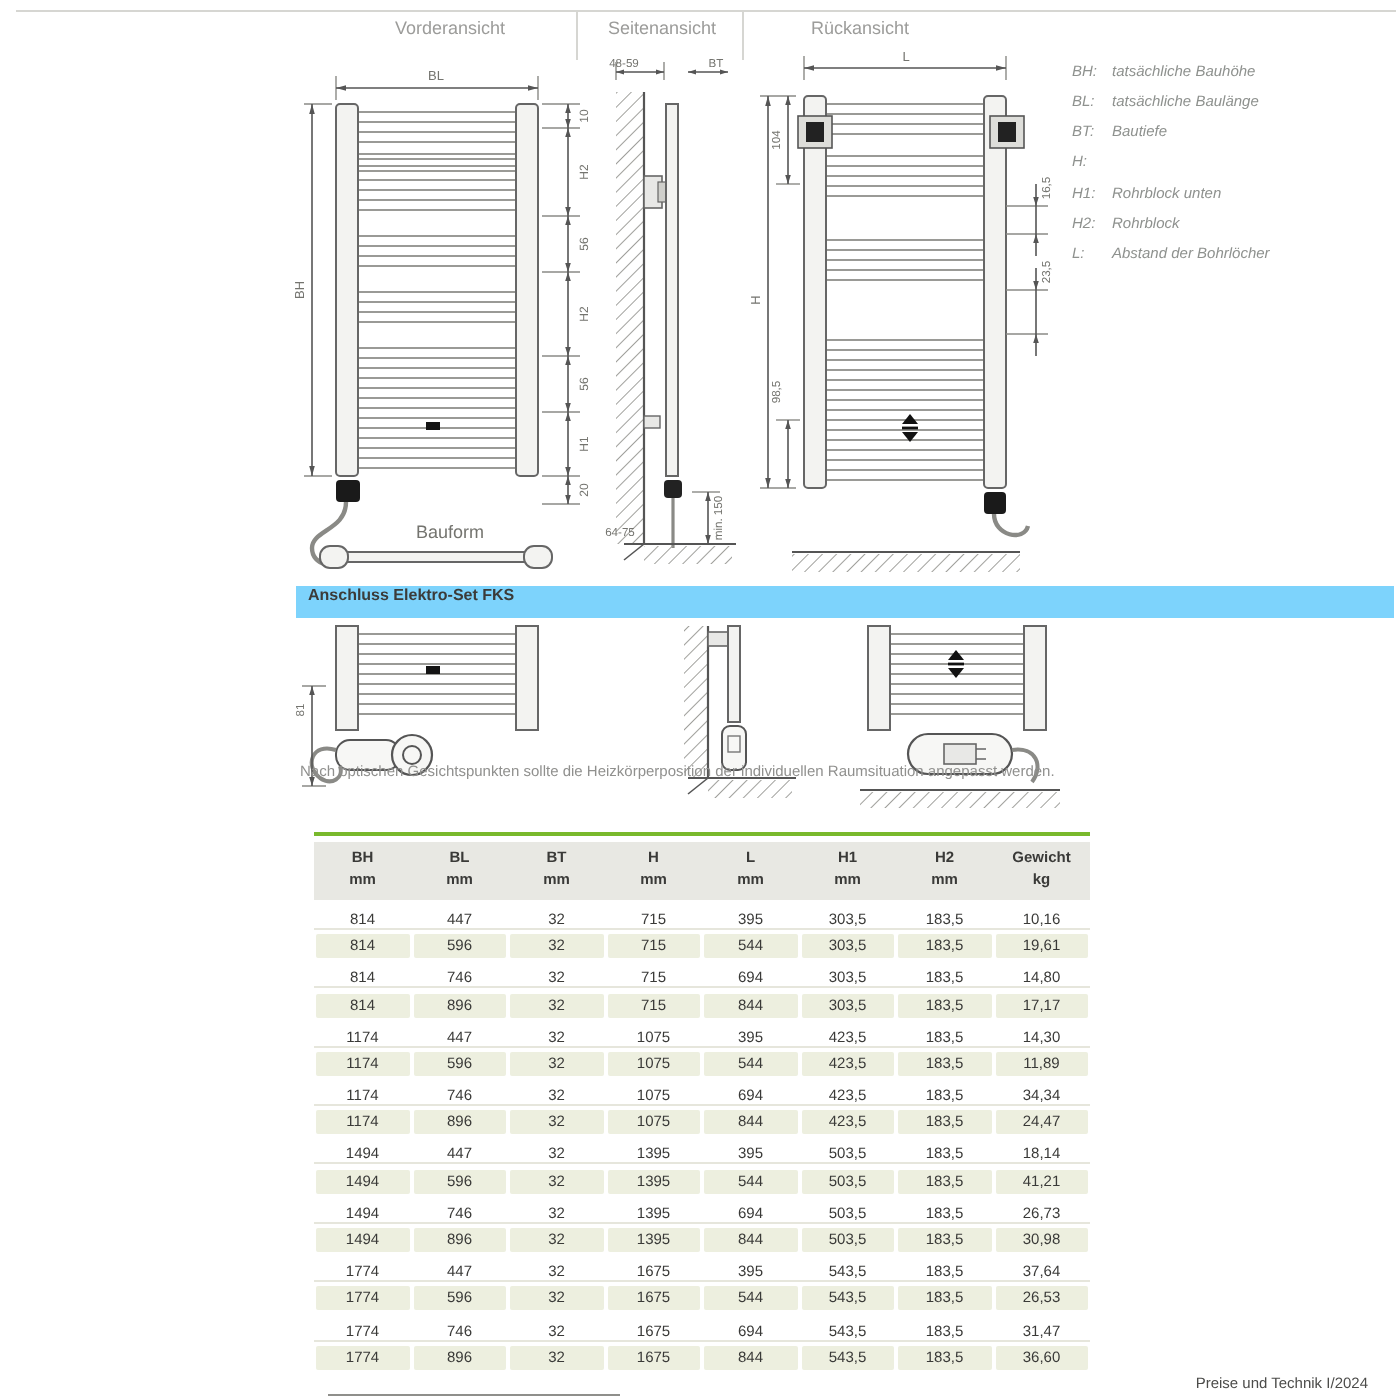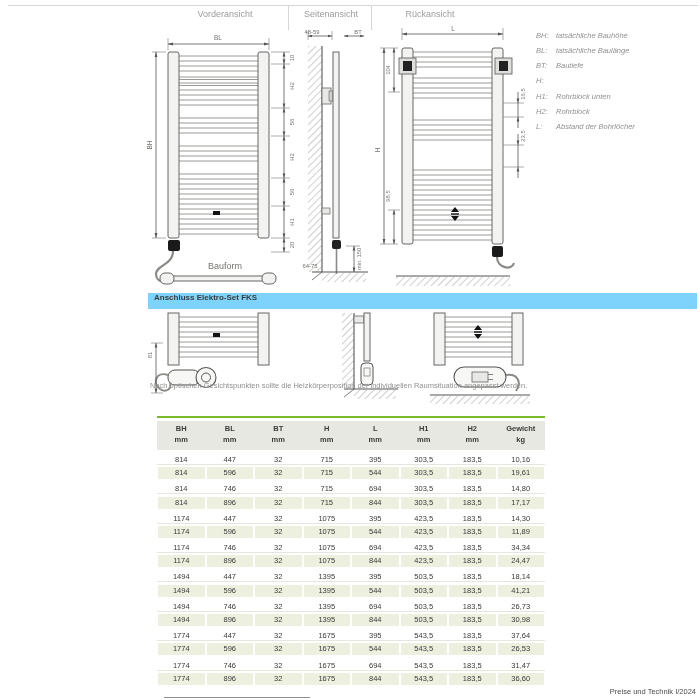--- a/index.html
+++ b/index.html
@@ -22,21 +22,21 @@
   .table{position:absolute;left:157px;top:421px;width:388px;}
   .ttitle{font-size:10.5px;font-weight:bold;color:#2e2e2c;margin:1px 0 6px 1px;}
   .thead{display:flex;background:#e8e8e3;padding:3px 0 4px 0;}
   .thcell{flex:1;text-align:center;font-size:7.5px;font-weight:bold;color:#3a3a38;line-height:1.45;}
   .trow{display:flex;height:14.2px;align-items:flex-end;}
   .trow.plain{border-bottom:1px solid #e6e6dc;}
   .tcell{flex:1;text-align:center;font-size:7.5px;color:#3a3a38;}
   .trow.shaded .tcell{background:#edefdf;margin:0 1px;height:12px;line-height:12px;border-radius:1px;}
   .pagenum{position:absolute;left:147px;top:685px;font-size:10.5px;color:#2a2a28;margin-top:25px;}
   .footrule{position:absolute;left:164px;top:697px;width:146px;height:1px;background:#8f8f8b;}
-  .footer-right{position:absolute;right:4px;top:687px;font-size:7.5px;color:#4c4c4a;}
+  .footer-right{position:absolute;right:16px;top:687px;font-size:7.5px;color:#4c4c4a;}
 </style>
 </head>
 <body>
 
 <div class="page">
 
   <div class="toprule"></div>
   <div class="vsep" style="left:288px;"></div>
   <div class="vsep" style="left:371px;"></div>
 

